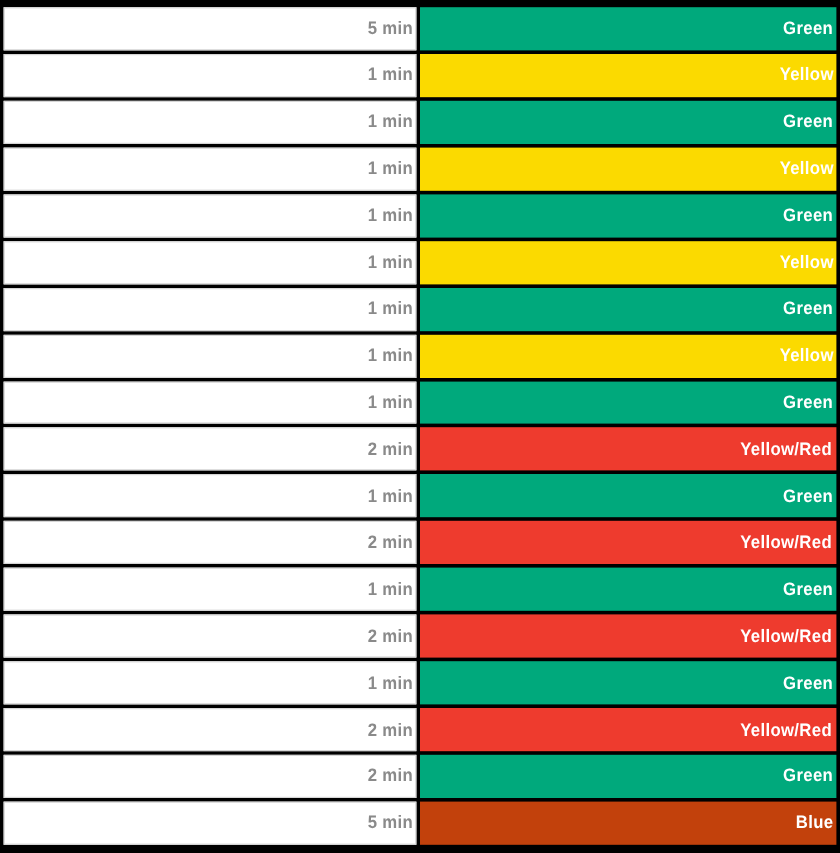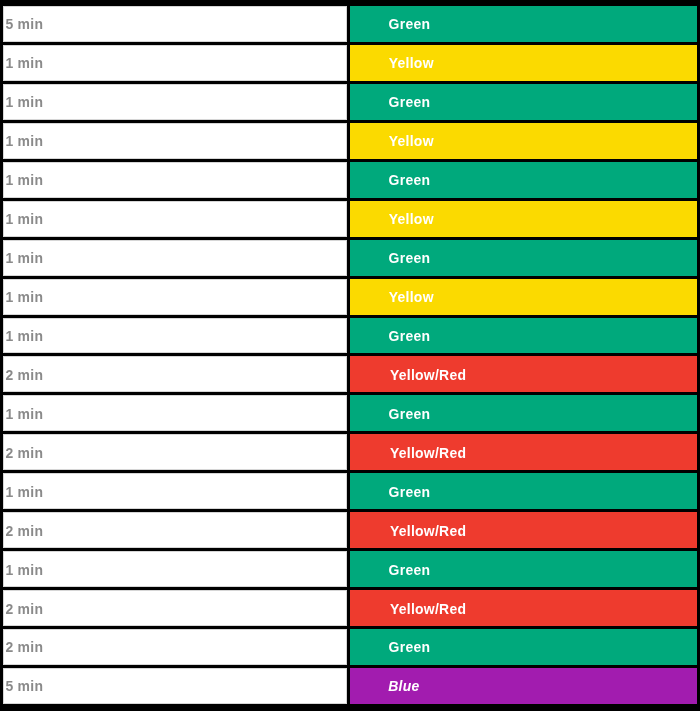--- a/index.html
+++ b/index.html
@@ -64,21 +64,21 @@
   .row {
     display: flex;
     gap: 3px;
     flex: 1 1 0;
     min-height: 0;
   }
 
   .cell {
     display: flex;
     align-items: center;
-    justify-content: flex-start;
+    justify-content: flex-end;
     box-sizing: border-box;
     overflow: hidden;
   }
 
   .cell-time {
     width: 344px;
     flex: 0 0 344px;
     background: #FFFFFF;
     border: 1px solid #D6D6D6;
   }
@@ -247,19 +247,19 @@
           <span class="cell-text time-text" style="color: rgb(138, 138, 138);">2 min</span>
         </div>
         <div class="cell cell-zone" style="background: rgb(0, 169, 124);">
           <span class="cell-text zone-text" style="color: rgb(255, 255, 255);">Green</span>
         </div>
       </div>
       <div class="row">
         <div class="cell cell-time" style="background: rgb(255, 255, 255); border-color: rgb(214, 214, 214);">
           <span class="cell-text time-text" style="color: rgb(138, 138, 138);">5 min</span>
         </div>
-        <div class="cell cell-zone" style="background: #a21caf; font-style: italic;">
+        <div class="cell cell-zone" style="background: #c2410c;">
           <span class="cell-text zone-text" style="color: rgb(255, 255, 255);">Blue</span>
         </div>
       </div>
     </div>
 
 </div>
 
 </body></html>

